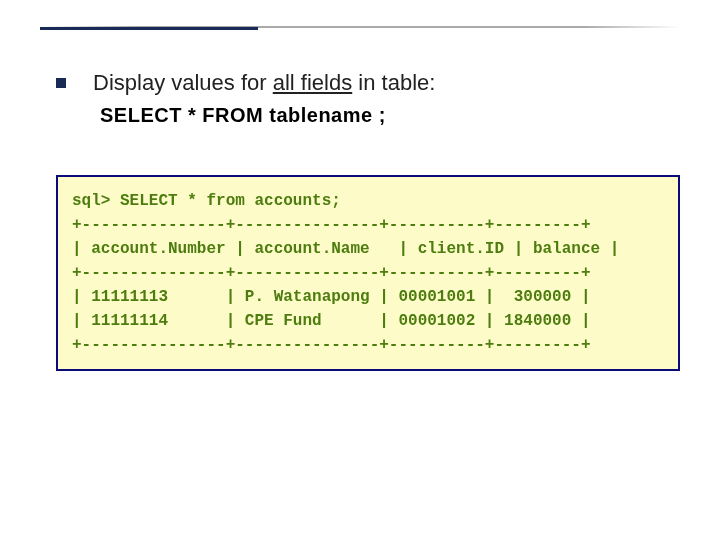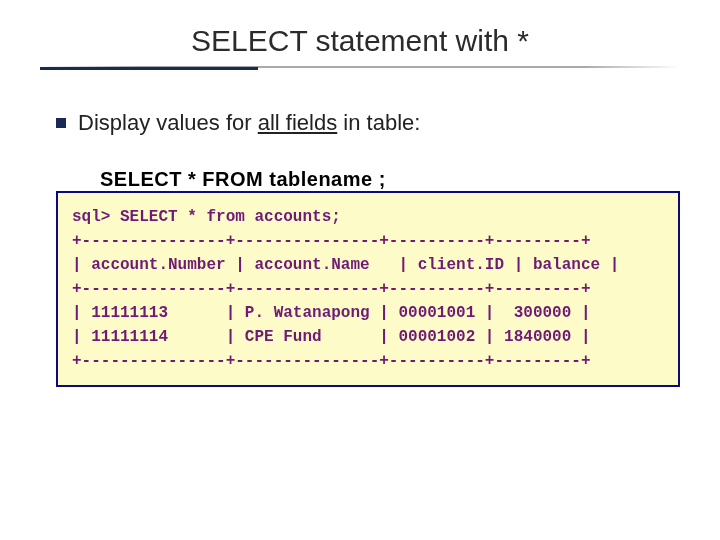--- a/index.html
+++ b/index.html
@@ -4,34 +4,33 @@
 <style>
   * { margin: 0; padding: 0; box-sizing: border-box; }
   html, body { width: 720px; height: 540px; background: #fff; font-family: Arial, Helvetica, sans-serif; }
   .slide { width: 720px; height: 540px; position: relative; padding: 24px 40px; }
   .title-wrap { text-align: center; margin-bottom: 12px; }
   .title { font-size: 30px; color: #2b2b2b; font-weight: 400; display: inline-block; padding-bottom: 6px; }
   .title-underline { width: 100%; height: 4px; position: relative; margin-top: 2px; }
   .title-underline .grey { position: absolute; left: 0; right: 0; top: 0; height: 2px; background: linear-gradient(to right, rgba(180,180,180,0.0), rgba(160,160,160,0.9) 15%, rgba(160,160,160,0.9) 85%, rgba(180,180,180,0.0)); }
   .title-underline .navy { position: absolute; left: 0; top: 1px; height: 3px; width: 34%; background: #1a2a57; }
   .body { margin-top: 40px; padding-left: 16px; }
-  .bullet-row { display: flex; align-items: flex-start; gap: 12px; margin-bottom: 32px; text-align: right; }
+  .bullet-row { display: flex; align-items: flex-start; gap: 27px; margin-bottom: 8px; text-align: right; }
   .bullet { width: 10px; height: 10px; background: #1a2a57; margin-top: 8px; flex: 0 0 10px; }
   .bullet-text { font-size: 22px; color: #222; }
   .bullet-text .underlined { text-decoration: underline; }
   .code-line { font-family: Liberation Sans, sans-serif; font-size: 20px; font-weight: bold; color: #000; margin-left: 44px; margin-top: 8px; letter-spacing: 0.5px; }
-  .sql-box { border: 2px solid #0a0a7a; background: #fdfcc8; padding: 12px 14px; font-family: "Courier New", Courier, monospace; font-size: 16px; font-weight: bold; color: #701a75; white-space: pre; line-height: 1.5; overflow: hidden; }
+  .sql-box { margin-top: 48px; border: 2px solid #0a0a7a; background: #fdfcc8; padding: 12px 14px; font-family: "Courier New", Courier, monospace; font-size: 16px; font-weight: bold; color: #4d7c0f; white-space: pre; line-height: 1.5; overflow: hidden; }
 </style>
 </head>
 <body>
 
 <div class="slide">
 
   <div class="title-wrap">
-    <div class="title">SELECT statement with *</div>
     <div class="title-underline">
       <div class="grey"></div>
       <div class="navy"></div>
     </div>
   </div>
 
   <div class="body">
     <div class="bullet-row">
       <div class="bullet"></div>
       <div class="bullet-text">

